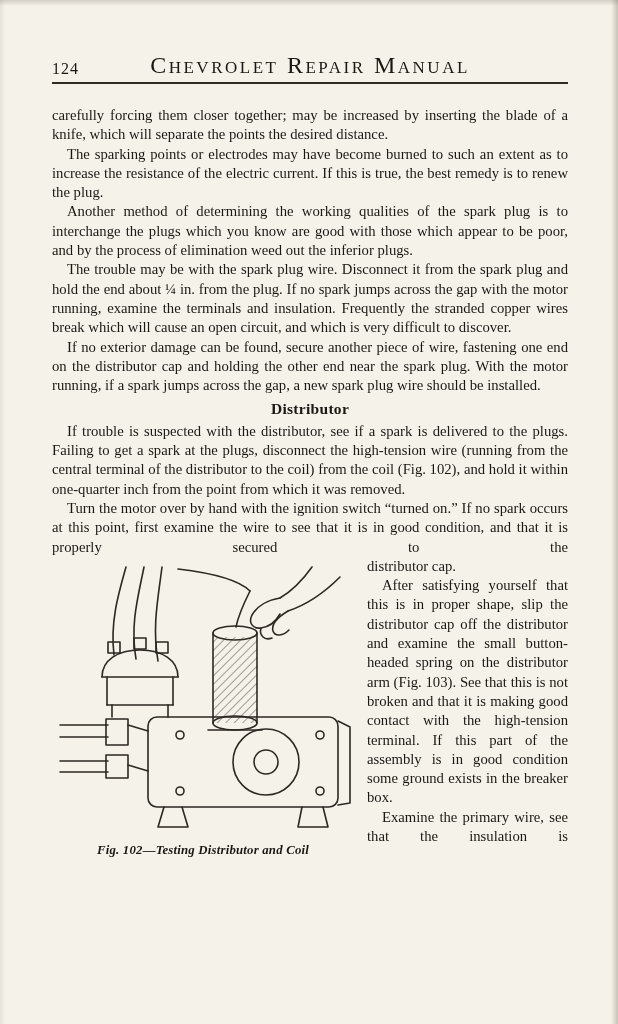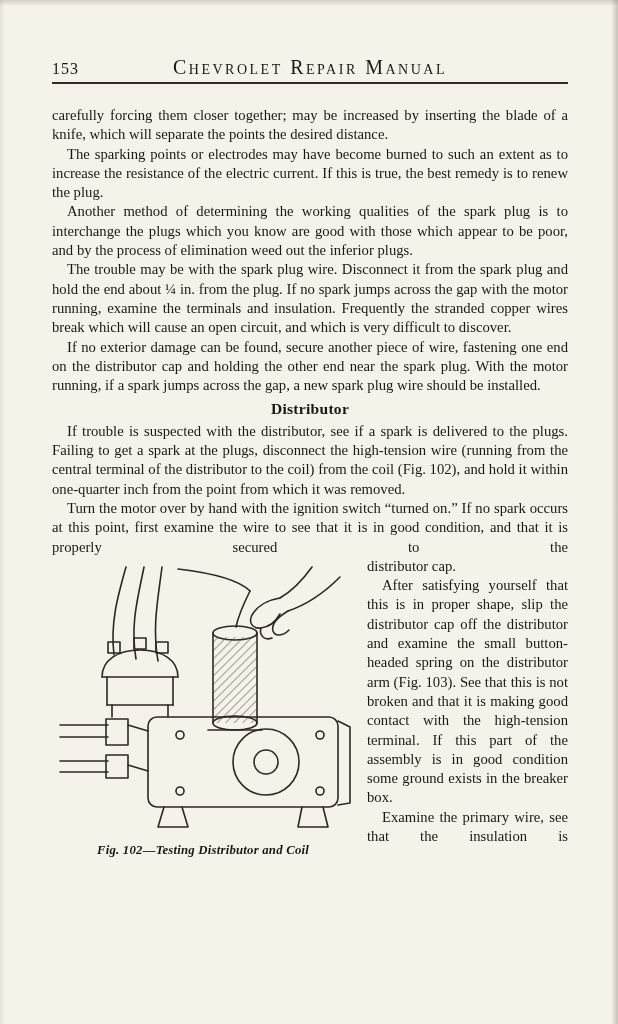--- a/index.html
+++ b/index.html
@@ -36,21 +36,21 @@
     position: absolute;
     left: 0; bottom: 4px;
     font-size: 16px;
     letter-spacing: 1px;
   }
   .header-title {
     position: absolute;
     left: 0; right: 0; bottom: 3px;
     text-align: center;
     font-variant: small-caps;
-    font-size: 20px;
+    font-size: 24px;
     letter-spacing: 2.5px;
   }
 
   .body-text {
     margin-top: 22px;
     font-size: 14.7px;
     line-height: 19.3px;
     text-align: justify;
     hyphens: auto;
   }
@@ -83,21 +83,21 @@
     margin-top: 8px;
     letter-spacing: 0.2px;
   }
 </style>
 </head>
 <body>
 
 <div class="page">
 
   <header class="page-header">
-    <span class="page-number">153</span>
+    <span class="page-number">124</span>
     <span class="header-title">Chevrolet Repair Manual</span>
   </header>
 
   <main class="body-text">
 
     <p class="noindent">carefully forcing them closer together; may be increased by inserting the blade of a knife, which will separate the points the desired distance.</p>
     <p>The sparking points or electrodes may have become burned to such an extent as to increase the resistance of the electric current. If this is true, the best remedy is to renew the plug.</p>
     <p>Another method of determining the working qualities of the spark plug is to interchange the plugs which you know are good with those which appear to be poor, and by the process of elimination weed out the inferior plugs.</p>
     <p>The trouble may be with the spark plug wire. Disconnect it from the spark plug and hold the end about ¼ in. from the plug. If no spark jumps across the gap with the motor running, examine the terminals and insulation. Frequently the stranded copper wires break which will cause an open circuit, and which is very difficult to discover.</p>
     <p>If no exterior damage can be found, secure another piece of wire, fastening one end on the distributor cap and holding the other end near the spark plug. With the motor running, if a spark jumps across the gap, a new spark plug wire should be installed.</p>

